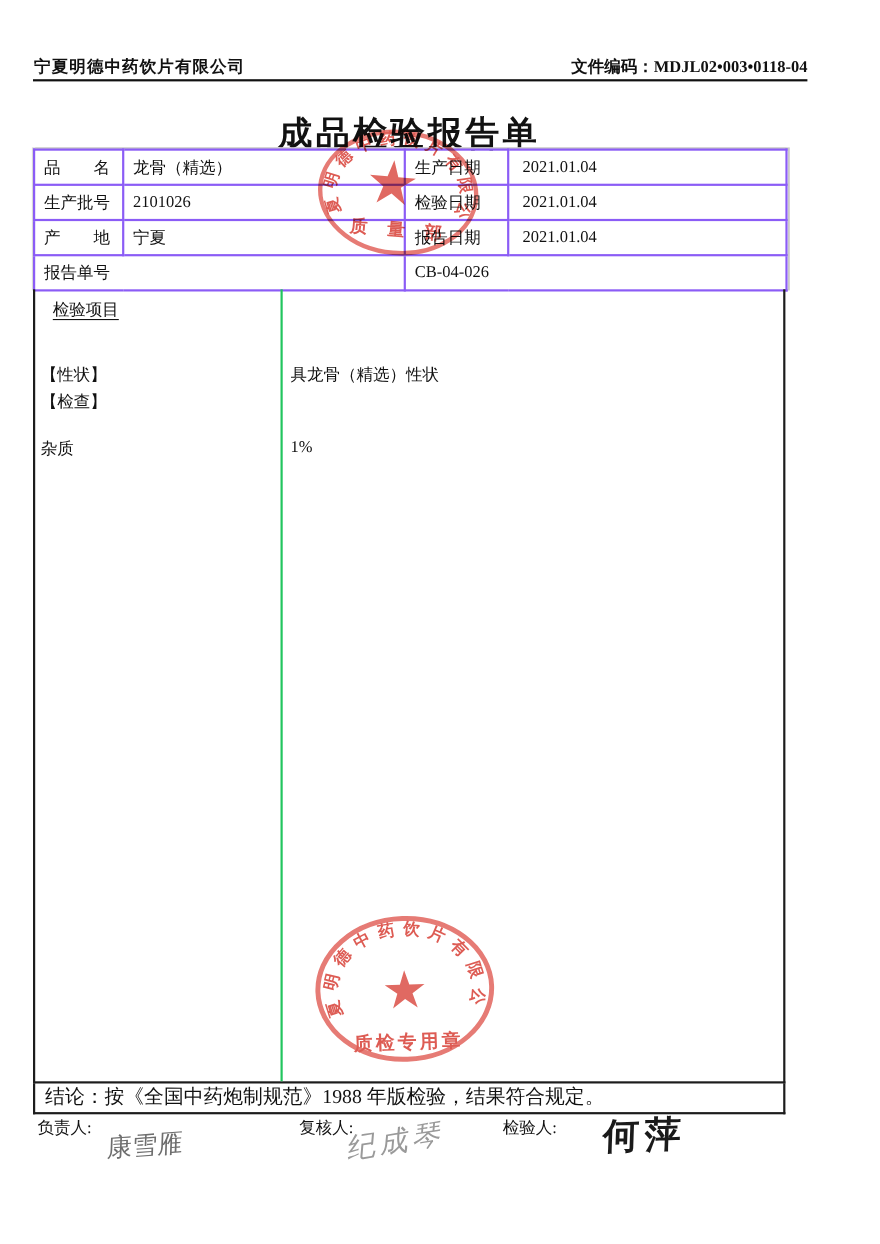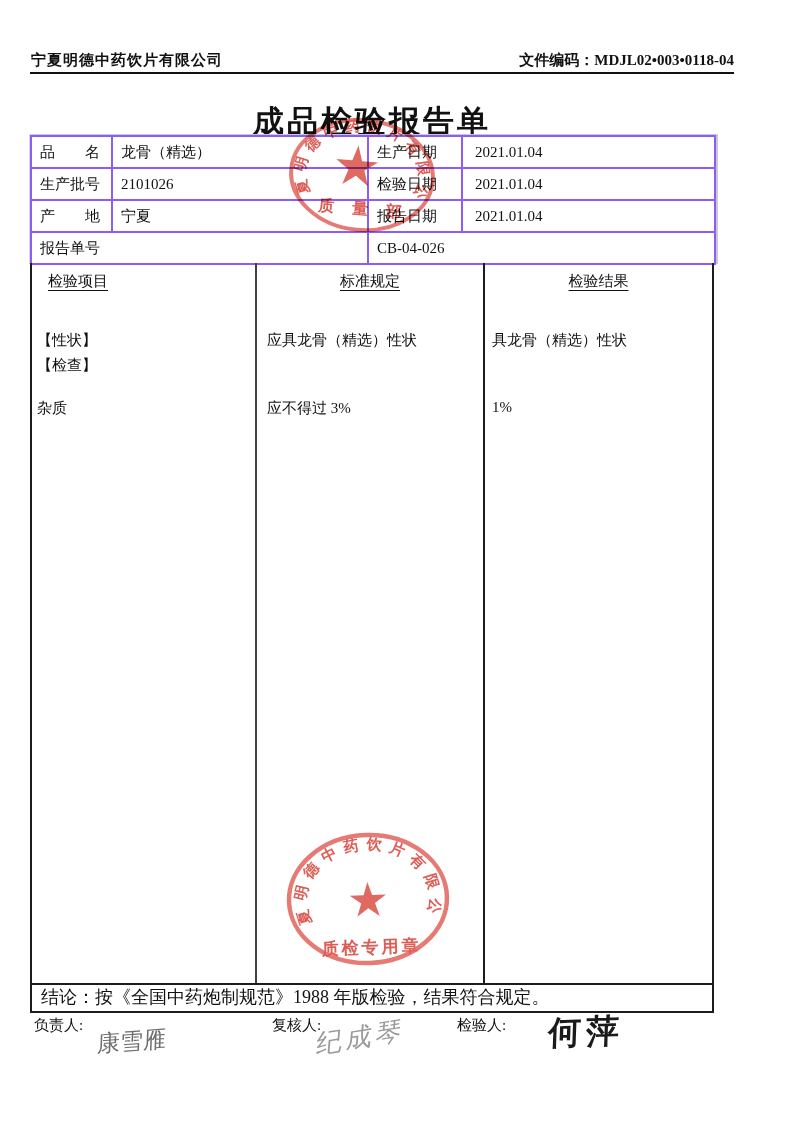--- a/index.html
+++ b/index.html
@@ -19,21 +19,21 @@
   .info-table { position:absolute; left:30px; top:135px; width:684px;
                 border-collapse:collapse; table-layout:fixed; font-size:15px;
                 box-shadow:2px -1px 0 #c9c9c9, -1px -1px 0 #d8d8d8; }
   .info-table td { border:2px solid #8b5cf6; height:32px; padding:0 0 0 8px; vertical-align:middle; }
   .c-l1 { width:81px; }  .c-v1 { width:256px; } .c-l2 { width:94px; } .c-v2 { width:253px; }
   .info-table .v2 { padding-left:12px; }
   
   .cols { position:absolute; left:30px; top:263px; width:684px; height:722px;
           border:2px solid #1c1c1c; border-top:none; display:flex; font-size:15px; }
   .col { position:relative; height:100%; }
-  .col-1 { width:225px; border-right:2px solid #404040; }
+  .col-1 { width:225px; border-right:2px solid #22c55e; }
   .col-2 { width:228px; border-right:2px solid #1c1c1c; }
   .col-3 { flex:1; }
   .col-head { position:absolute; top:9px; text-decoration:underline; text-underline-offset:4px; }
   .col-1 .col-head { left:16px; }
   .col-2 .col-head, .col-3 .col-head { left:0; width:100%; text-align:center; }
   .cell-txt { position:absolute; white-space:nowrap; }
   .r1 { top:68px; } .r2 { top:93px; } .r3 { top:136px; }
   .col-1 .cell-txt { left:5px; } .col-2 .cell-txt { left:10px; } .col-3 .cell-txt { left:7px; }
   
   .conclusion { position:absolute; left:30px; top:985px; width:684px; height:28px;
@@ -99,27 +99,21 @@
   </tbody>
     </table>
 
   <div class="cols">
     <div class="col col-1">
       <div class="col-head">检验项目</div>
       <div class="cell-txt r1">【性状】</div>
       <div class="cell-txt r2">【检查】</div>
       <div class="cell-txt r3">杂质</div>
     </div>
-    <div class="col col-2">
-      <div class="col-head">标准规定</div>
-      <div class="cell-txt r1">应具龙骨（精选）性状</div>
-      <div class="cell-txt r3">应不得过 3%</div>
-    </div>
     <div class="col col-3">
-      <div class="col-head">检验结果</div>
       <div class="cell-txt r1">具龙骨（精选）性状</div>
       <div class="cell-txt r3">1%</div>
     </div>
   </div>
 
   <div class="conclusion">结论：按《全国中药炮制规范》1988 年版检验，结果符合规定。</div>
 
   <div class="sig-label lbl-resp">负责人:</div>
   <div class="sig-label lbl-rev">复核人:</div>
   <div class="sig-label lbl-insp">检验人:</div>

